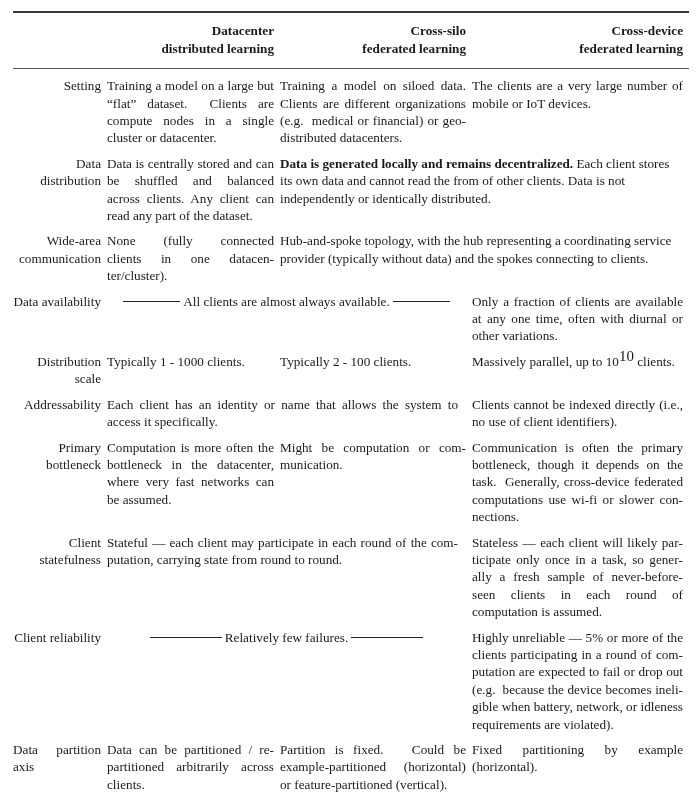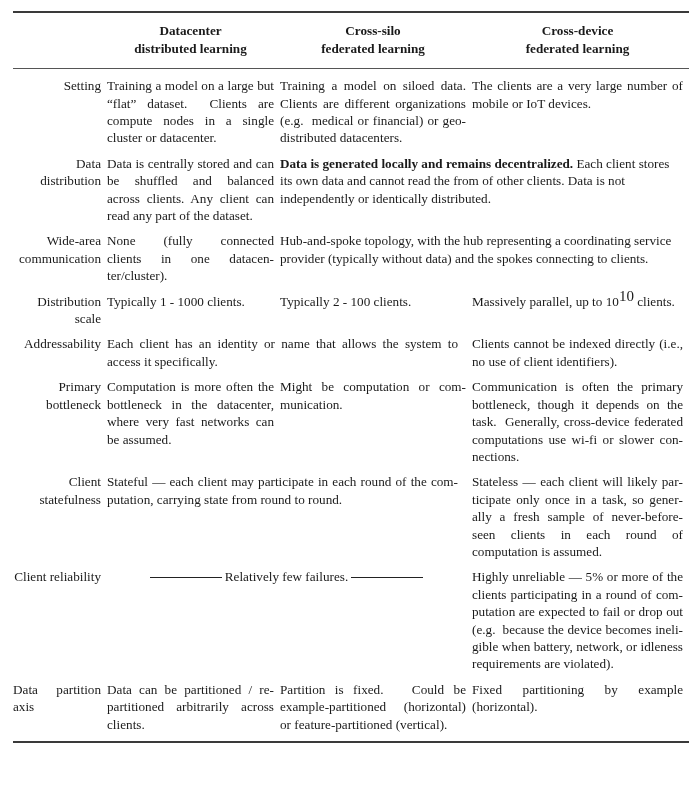--- a/index.html
+++ b/index.html
@@ -12,21 +12,21 @@
     position: absolute; left: 13px; top: 11px; width: 676px;
     border-collapse: collapse; table-layout: fixed;
   }
   .tbl col.c1 { width: 94px; }
   .tbl col.c2 { width: 173px; }
   .tbl col.c3 { width: 192px; }
   .tbl col.c4 { width: 217px; }
   .tbl thead tr { border-top: 2px solid #3a3a3a; border-bottom: 1.2px solid #555; }
   .tbl tbody tr.last { border-bottom: 2px solid #3a3a3a; }
   .tbl th {
-    text-align: center; font-weight: bold; vertical-align: top;
+    text-align: right; font-weight: bold; vertical-align: top;
     padding: 9px 6px 11px 0; line-height: 17.6px;
   }
   .tbl td { vertical-align: top; padding: 0 6px 8px 0; }
   .tbl tbody tr.first td { padding-top: 8px; }
   .tbl tbody tr.last td { padding-bottom: 8px; }
   .rowlabel { text-align: right; }
   .just { text-align: justify; hyphens: manual; font-family: Liberation Serif, serif; }
   .merged { text-align: center; white-space: nowrap; }
   .dash { display: inline-block; width: 57px; height: 0; border-top: 1px solid #222; vertical-align: middle; margin: 0 3px; position: relative; top: -1px; }
   .dash.long { width: 72px; }
@@ -66,20 +66,25 @@
       <td colspan="2"><b class="lead">Data is generated locally and remains decentralized.</b><span> Each client stores its own data and cannot read the from of other clients. Data is not independently or identically distributed.</span></td>
     </tr>
 
 
     <tr>
       <td class="rowlabel">Wide-area communication</td>
       <td class="just">None&nbsp;&nbsp; (fully&nbsp;&nbsp; connected clients&nbsp; in&nbsp; one&nbsp; datacen­ter/cluster).</td>
       <td colspan="2">Hub-and-spoke topology, with the hub representing a coordinating service provider (typically without data) and the spokes connecting to clients.</td>
     </tr>
 
+    <tr>
+      <td class="rowlabel">Data availability</td>
+      <td colspan="2" class="merged"><span class="dash"></span><span>All clients are almost always available.</span><span class="dash"></span></td>
+      <td class="just">Only a fraction of clients are available at any one time, often with diurnal or other variations.</td>
+    </tr>
 
     <tr>
       <td class="rowlabel">Distribution scale</td>
       <td>Typically 1 - 1000 clients.</td>
       <td>Typically 2 - 100 clients.</td>
       <td><span>Massively parallel, up to 10</span><sup>10</sup><span> clients.</span></td>
     </tr>
 
     <tr>
       <td class="rowlabel">Addressability</td>

